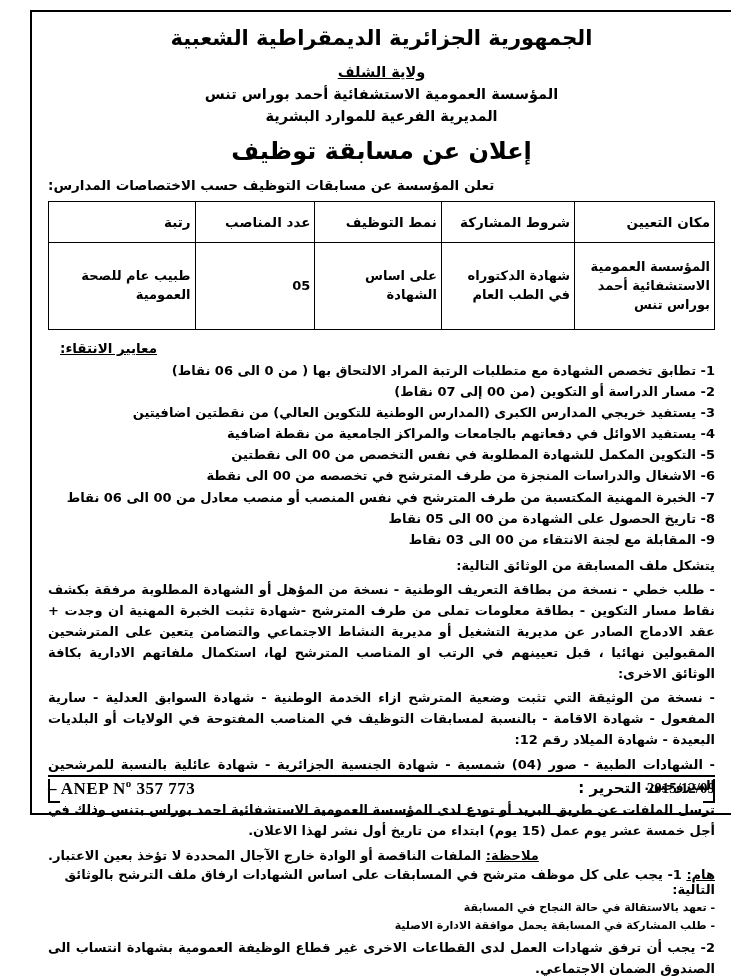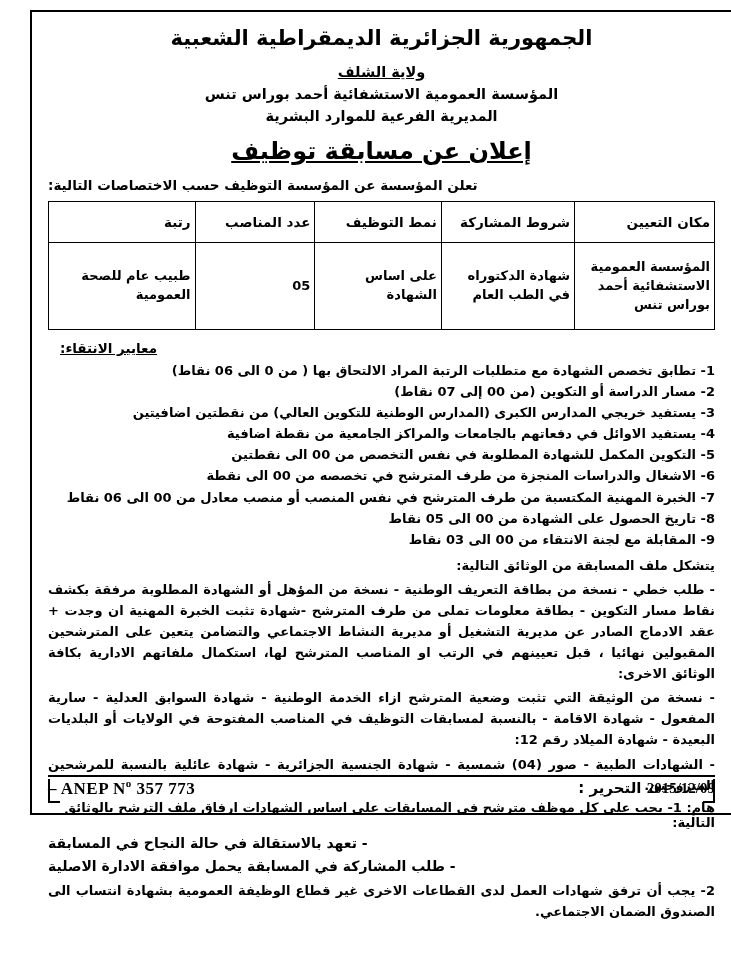--- a/index.html
+++ b/index.html
@@ -45,21 +45,20 @@
     display: block;
   }
   .org-line.u {
     text-decoration: underline;
     margin-top: 12px;
   }
   .ann-title {
     text-align: center;
     font-size: 24px;
     font-weight: bold;
-    text-decoration: underline;
     margin: 10px 0 12px 0;
   }
   .intro {
     font-size: 13.5px;
     font-weight: bold;
     text-align: left;
     margin: 0 0 8px 0;
   }
   table.jobs {
     width: 100%;
@@ -129,24 +128,24 @@
     margin: 4px 0 2px 0;
     direction: rtl;
   }
   .important .lbl { text-decoration: underline; }
   ul.sub {
     list-style: none;
     margin: 0 0 4px 0;
     padding: 0;
   }
   ul.sub li {
-    font-size: 14px;
+    font-size: 11px;
     font-weight: bold;
     line-height: 1.6;
-    text-align: left;
+    text-align: right;
     direction: rtl;
   }
   .footer {
     position: absolute;
     left: 16px;
     right: 16px;
     bottom: 8px;
     height: 30px;
   }
   .footer-rule {
@@ -204,21 +203,21 @@
   <div class="title-main">الجمهورية الجزائرية الديمقراطية الشعبية</div>
 
   <div class="org-block">
     <span class="org-line u">ولاية الشلف</span>
     <span class="org-line">المؤسسة العمومية الاستشفائية أحمد بوراس تنس</span>
     <span class="org-line">المديرية الفرعية للموارد البشرية</span>
   </div>
 
   <div class="ann-title">إعلان عن مسابقة توظيف</div>
 
-  <div class="intro">تعلن المؤسسة عن المؤسسة التوظيف حسب الاختصاصات التالية:</div>
+  <div class="intro">تعلن المؤسسة عن مسابقات التوظيف حسب الاختصاصات المدارس:</div>
 
   <table class="jobs">
     <colgroup>
       <col style="width:21%">
       <col style="width:20%">
       <col style="width:19%">
       <col style="width:18%">
       <col style="width:22%">
     </colgroup>
     <thead>
@@ -253,21 +252,25 @@
     <li>7- الخبرة المهنية المكتسبة من طرف المترشح في نفس المنصب أو منصب معادل من 00 الى 06 نقاط</li>
     <li>8- تاريخ الحصول على الشهادة  من 00 الى 05 نقاط</li>
     <li>9- المقابلة مع لجنة الانتقاء من 00 الى 03 نقاط</li>
   </ul>
 
   <div class="para center-ish">يتشكل ملف المسابقة من الوثائق التالية:</div>
 
   <div class="para">- طلب خطي - نسخة من بطاقة التعريف الوطنية - نسخة من المؤهل أو الشهادة المطلوبة مرفقة بكشف نقاط مسار التكوين - بطاقة معلومات تملى من طرف المترشح -شهادة تثبت الخبرة المهنية ان وجدت + عقد الادماج الصادر عن مديرية التشغيل أو مديرية النشاط الاجتماعي والتضامن  يتعين على المترشحين المقبولين نهائيا ، قبل تعيينهم في الرتب او المناصب المترشح لها، استكمال ملفاتهم الادارية بكافة الوثائق الاخرى:</div>
   <div class="para">- نسخة من الوثيقة التي تثبت وضعية المترشح ازاء الخدمة الوطنية - شهادة السوابق العدلية - سارية المفعول - شهادة الاقامة - بالنسبة لمسابقات التوظيف في المناصب المفتوحة في الولايات أو البلديات البعيدة - شهادة الميلاد رقم 12:</div>
   <div class="para">- الشهادات الطبية - صور (04) شمسية - شهادة الجنسية الجزائرية - شهادة عائلية بالنسبة للمرشحين المتزوجين.</div>
-
+  <div class="para">ترسل الملفات عن طريق البريد أو تودع لدى المؤسسة العمومية الاستشفائية احمد بوراس بتنس وذلك في أجل خمسة عشر يوم عمل (15 يوم) ابتداء من تاريخ أول نشر لهذا الاعلان.</div>
+
+  <div class="note">
+    <u>ملاحظة:</u><span> الملفات الناقصة أو الوادة خارج الآجال المحددة لا تؤخذ بعين الاعتبار.</span>
+  </div>
 
   <div class="important">
     <span class="lbl">هام:</span><span> 1- يجب على كل موظف مترشح في المسابقات على اساس الشهادات ارفاق ملف الترشح بالوثائق التالية:</span>
   </div>
 
   <ul class="sub">
     <li>- تعهد بالاستقالة في حالة النجاح في المسابقة</li>
     <li>- طلب المشاركة في المسابقة يحمل موافقة الادارة الاصلية</li>
   </ul>
 

